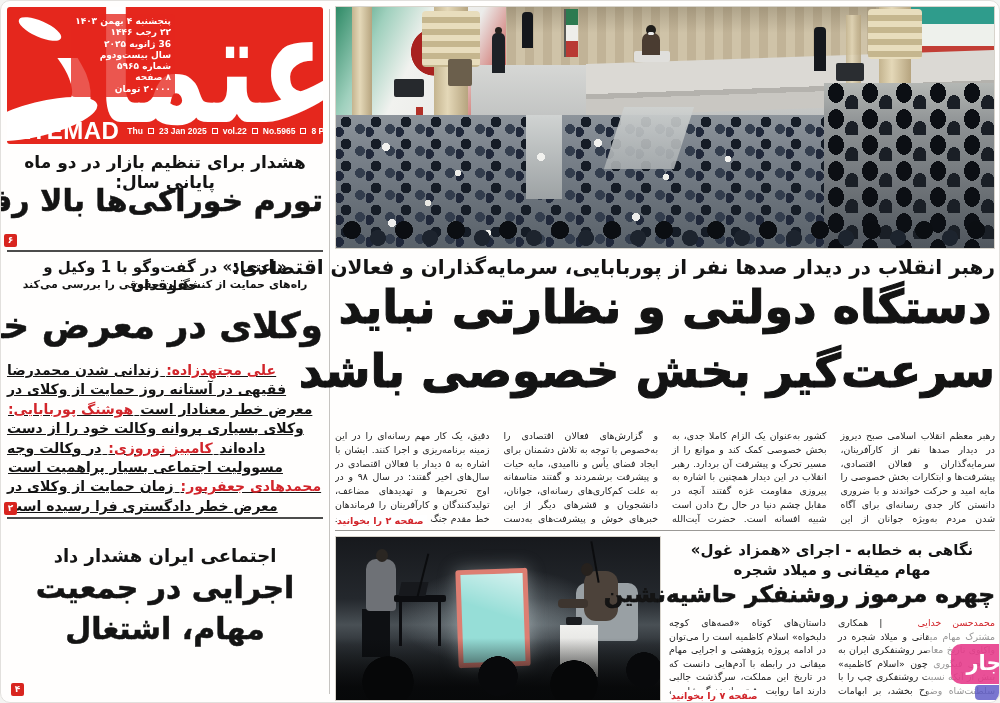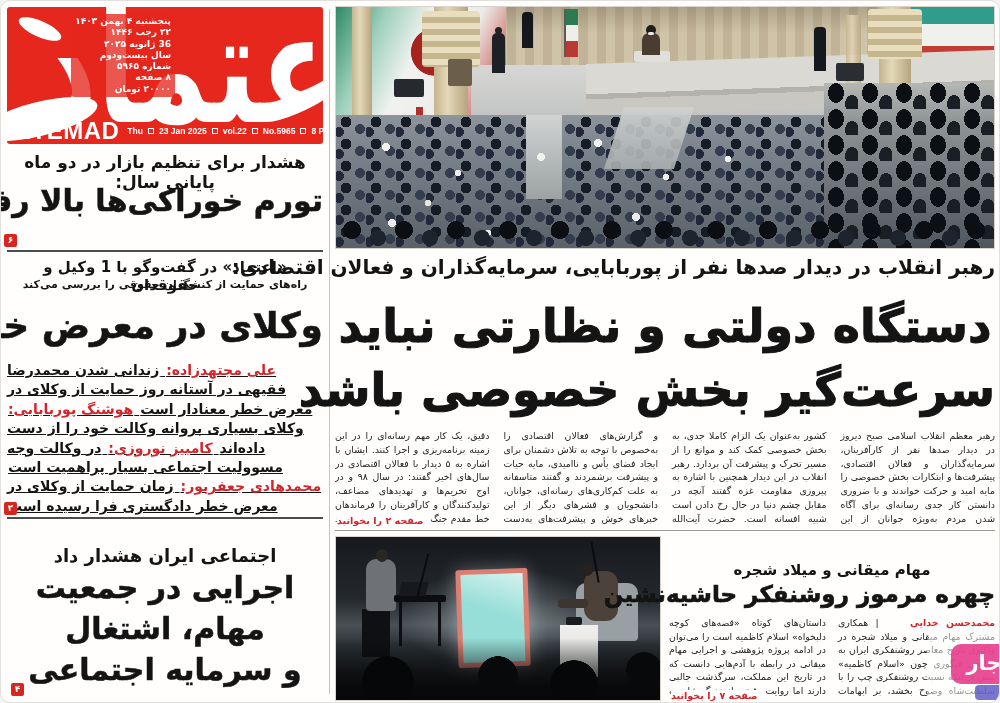--- a/index.html
+++ b/index.html
@@ -45,33 +45,33 @@
     position:absolute;left:6px;top:360px;width:316px;text-align:left;
     font-size:14px;line-height:19.4px;font-weight:700;text-decoration:underline;
   }
   .qname{color:#d2252b;}
   .quotes span{margin:0 1px;}
   
   .vrule{left:328px;top:8px;bottom:8px;width:1px;background:#c6c4c1;}
   
   .lead-kicker{left:334px;top:254px;width:660px;text-align:center;font-size:20px;font-weight:700;white-space:nowrap;}
   .lead-headline{
-    left:334px;top:293px;width:660px;text-align:center;
+    left:334px;top:274px;width:660px;text-align:center;
     font-size:46px;line-height:64px;font-weight:700;-webkit-text-stroke:1px #111;white-space:nowrap;
   }
   .lead-body{left:334px;top:428px;width:660px;height:97px;display:flex;gap:14px;overflow:hidden;}
   .lead-body .col{flex:1;font-size:9.4px;line-height:13.8px;text-align:justify;color:#222;}
   .continue-note{position:absolute;left:2px;bottom:0;background:#fff;color:#d2252b;font-weight:700;font-size:9.6px;padding:0 4px 0 0;}
   .hr-light{position:absolute;left:334px;width:660px;height:1px;background:#9b9996;}
   
   .cul-kicker{left:668px;width:326px;text-align:center;font-size:15px;font-weight:700;white-space:nowrap;}
   .cul-headline{left:668px;top:580px;width:326px;text-align:center;font-size:23px;font-weight:700;-webkit-text-stroke:.6px #111;white-space:nowrap;}
   .cul-body{left:668px;top:615px;width:326px;height:85px;display:flex;gap:12px;overflow:hidden;}
   .cul-body .col{flex:1;font-size:9.4px;line-height:13.6px;text-align:justify;color:#222;}
-  .byline{color:#d2252b;font-weight:700;margin-left:24px;}
+  .byline{color:#d2252b;font-weight:400;margin-left:24px;}
   
   .photo-top{left:334px;top:5px;width:660px;height:243px;overflow:hidden;background:#b9ad92;border:1px solid #d8d4cc;}
   .photo-top>div{position:absolute;}
   .pt-curtain{left:0;top:0;right:0;height:152px;
     background:repeating-linear-gradient(90deg,#cfc3a8 0 9px,#c1b397 9px 18px);}
   .pt-curtain-shade{left:0;top:0;right:0;height:26px;background:linear-gradient(180deg,rgba(60,50,30,.22),transparent);}
   .pt-screen-left{left:0;top:0;width:170px;height:150px;
     background:
       radial-gradient(circle 24px at 58% 30%,#a8221f 97%,transparent),
       linear-gradient(115deg,#2f8a66 0%,#9fd0bd 22%,#f1f2ef 42%,#ececea 62%,#c8504a 86%,#b23b36 100%);}
@@ -221,21 +221,20 @@
     <span>در وکالت وجه مسوولیت اجتماعی بسیار پراهمیت است</span>
     <span class="qname">محمدهادی جعفرپور:</span>
     <span>زمان حمایت از وکلای در معرض خطر دادگستری فرا رسیده است</span>
   </div>
   <div class="badge" style="left:3px;top:501px;">۲</div>
   <div class="hr-dark" style="top:516px;"></div>
 
   <div class="kicker" style="top:544px;font-size:18px;">اجتماعی ایران هشدار داد</div>
   <div class="headline" style="top:566px;font-size:30px;line-height:41px;">اجرایی در جمعیت</div>
   <div class="headline" style="top:607px;font-size:30px;line-height:41px;">مهام، اشتغال</div>
-  <div class="headline" style="top:648px;font-size:30px;line-height:41px;">و سرمایه اجتماعی</div>
   <div class="badge" style="left:10px;top:682px;">۴</div>
 
   <div class="abs vrule"></div>
 
   <div class="abs photo-top">
     <div class="pt-curtain"></div>
     <div class="pt-curtain-shade"></div>
     <div class="pt-screen-left"></div>
     <div class="pt-screen-right"></div>
     <div class="pt-banner-right"></div>
@@ -288,20 +287,21 @@
     <div class="pb-cube"></div>
     <div class="pb-mic-right"></div>
     <div class="pb-chair-left"></div>
     <div class="pb-man-left"></div>
     <div class="pb-table"></div>
     <div class="pb-laptop"></div>
     <div class="pb-mic-left"></div>
     <div class="pb-heads"></div>
   </div>
 
+  <div class="abs cul-kicker" style="top:540px;">نگاهی به خطابه - اجرای «همزاد غول»</div>
   <div class="abs cul-kicker" style="top:560px;">مهام میقانی و میلاد شجره</div>
   <div class="abs cul-headline">چهره مرموز روشنفکر حاشیه‌نشین</div>
   <div class="abs cul-body">
     <p class="col" style="margin:0;"><span class="byline">محمدحسن خدایی</span> <span>|</span> <span>همکاری مشترک مهام میقانی و میلاد شجره در واکاوی تاریخ معاصر روشنفکری ایران به میانجی فیگوری چون «اسلام کاظمیه» بیش از آنکه نسبت روشنفکری چپ را با سلطنت‌شاه وضوح بخشد، بر ابهامات می‌افزاید. خطابه-اجرای «همزاد غول» که عنوانش برگرفته از مجموعه</span></p>
     <p class="col" style="margin:0;">داستان‌های کوتاه «قصه‌های کوچه دلبخواه» اسلام کاظمیه است را می‌توان در ادامه پروژه پژوهشی و اجرایی مهام میقانی در رابطه با آدم‌هایی دانست که در تاریخ این مملکت، سرگذشت جالبی دارند اما روایت دقیقی از زندگی‌شان به هر دلیل در متون تاریخی در دسترس نیست.</p>
     <span class="continue-note">صفحه ۷ را بخوانید</span>
   </div>
 
   <div class="abs watermark">
     <div class="wm-haze"></div>

